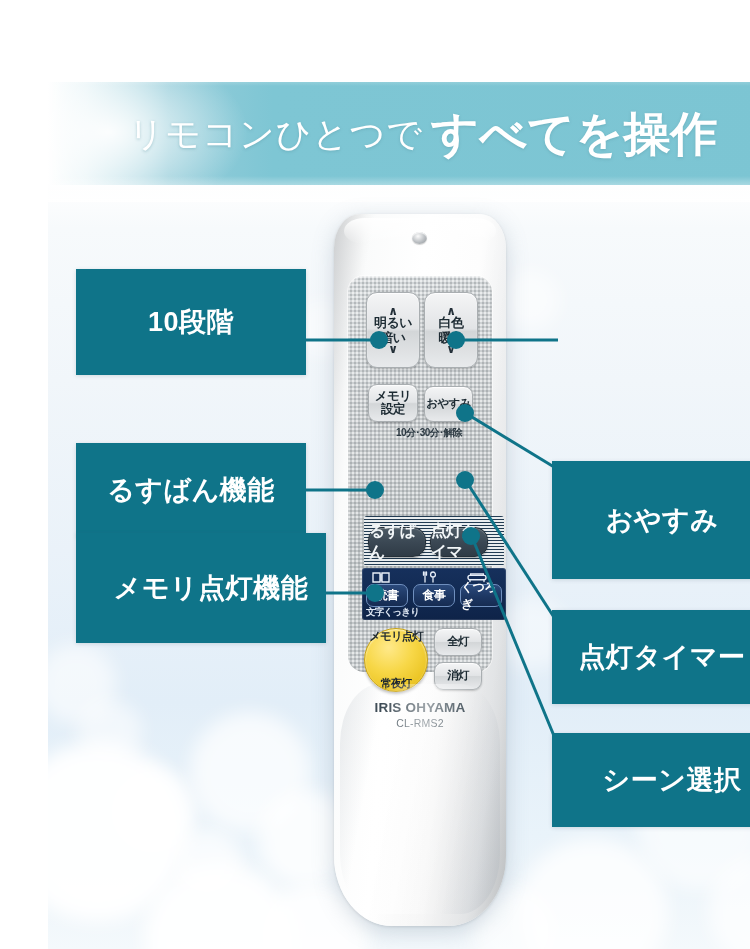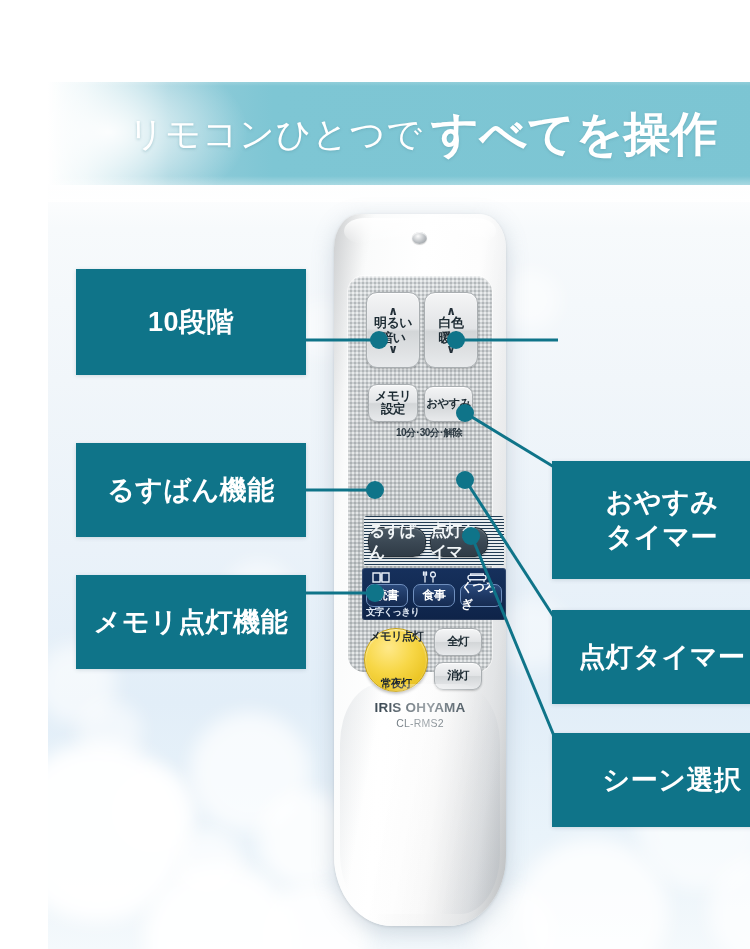--- a/index.html
+++ b/index.html
@@ -297,28 +297,27 @@
   </div>
 
   <div class="cbox" style="left:28px;top:269px;width:230px;height:106px;">
     <span class="l2">10段階</span>
   </div>
 
   <div class="cbox" style="left:28px;top:443px;width:230px;height:94px;font-family:Liberation Serif, serif;">
     <span class="l1">るすばん機能</span>
   </div>
 
-  <div class="cbox" style="left:28px;top:575px;width:230px;height:94px;">
+  <div class="cbox" style="left:28px;top:533px;width:230px;height:110px;padding-left:20px;">
     <span class="l1">メモリ点灯機能</span>
   </div>
 
 
   <div class="cbox" style="left:504px;top:461px;width:220px;height:118px;">
     <span class="l1">おやすみ</span>
-    <span class="l2">タイマー</span>
   </div>
 
   <div class="cbox" style="left:504px;top:610px;width:220px;height:94px;text-align:right;">
     <span class="l1">点灯タイマー</span>
   </div>
 
   <div class="cbox" style="left:504px;top:733px;width:240px;height:94px;">
     <span class="l1">シーン選択</span>
   </div>
 

